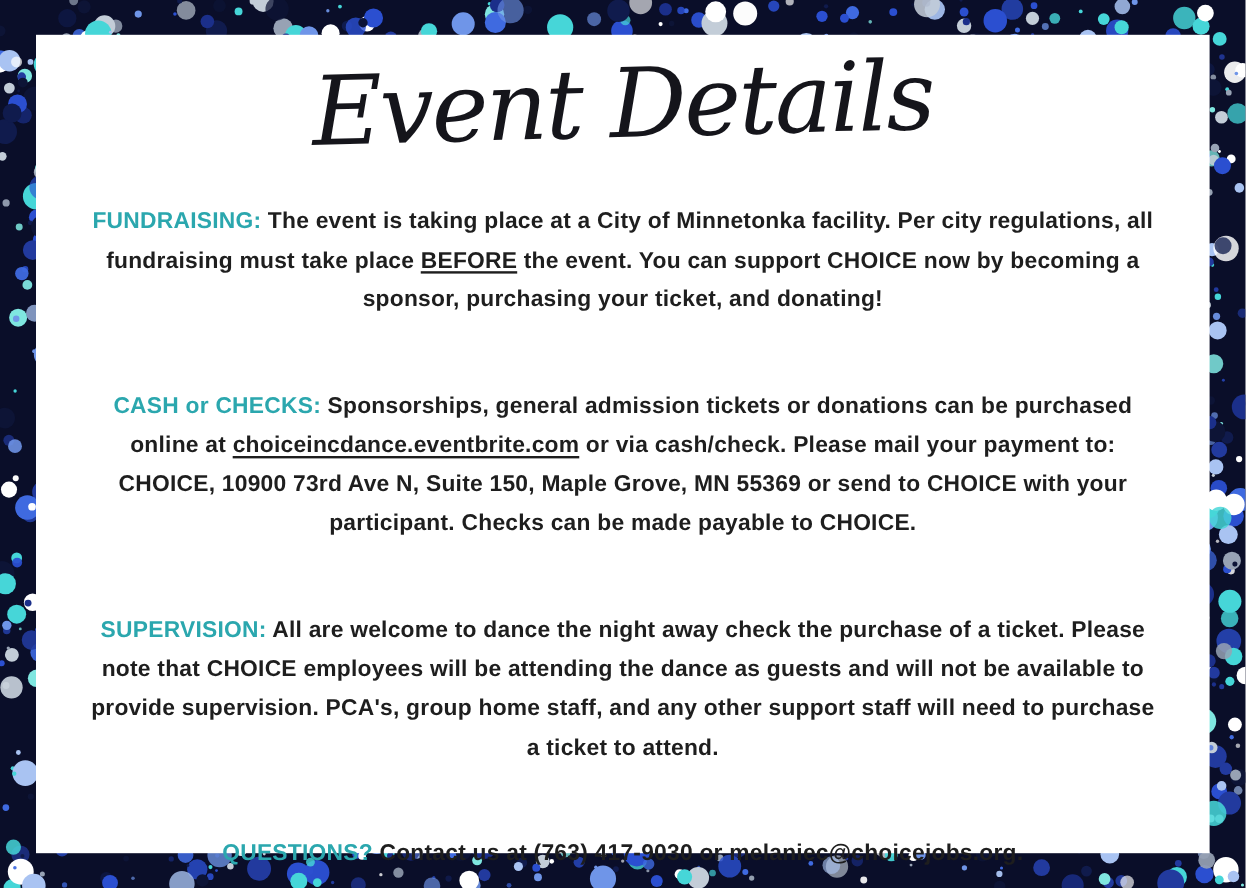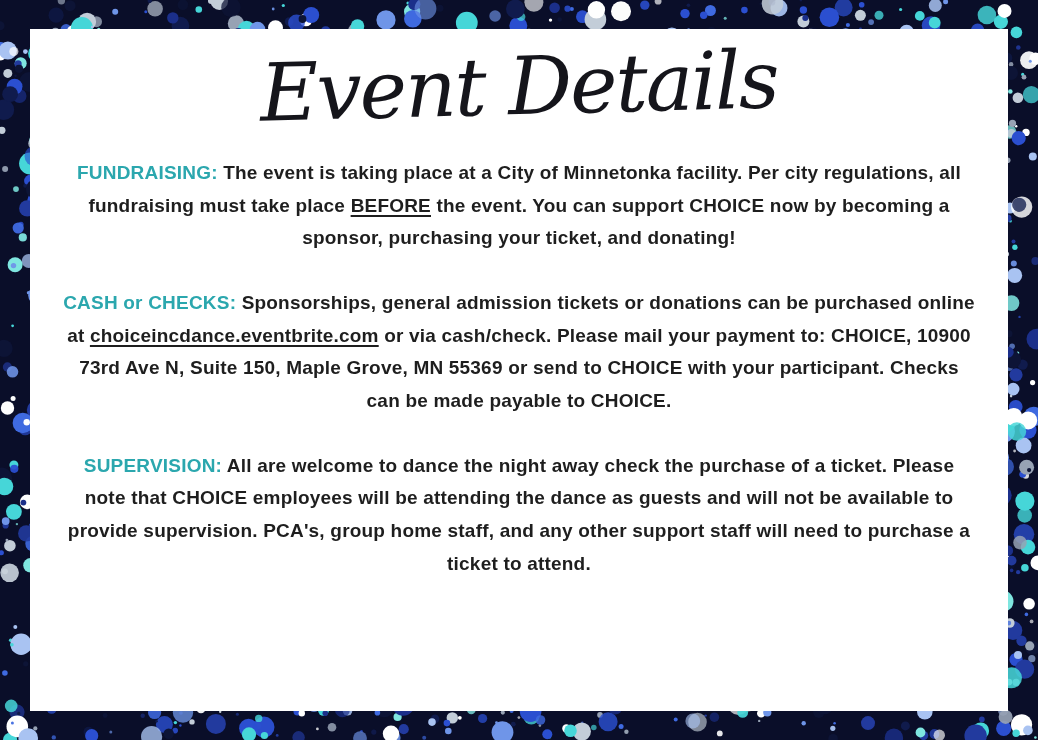--- a/index.html
+++ b/index.html
@@ -42,21 +42,21 @@
     display: flex; flex-direction: column;
     gap: 32px;
     text-align: center;
   }
   .section {
     font-weight: 700;
     font-size: 19px;
     line-height: 1.72;
     color: #1e1e1e;
     letter-spacing: 0.2px;
-    margin: 0;
+    margin: 12px;
   }
   .section .heading { color: var(--accent, #2ba7ae); }
   .section .underlined {
     text-decoration: underline;
     text-decoration-thickness: 2px;
     text-underline-offset: 3px;
   }
 </style>
 </head>
 <body>
@@ -613,15 +613,18 @@
       </p>
 
       <p class="section">
         <span class="heading">CASH or CHECKS:</span><span> Sponsorships, general admission tickets or donations can be purchased online at </span><span class="underlined">choiceincdance.eventbrite.com</span><span> or via cash/check. Please mail your payment to: CHOICE, 10900 73rd Ave N, Suite 150, Maple Grove, MN 55369 or send to CHOICE with your participant. Checks can be made payable to CHOICE.</span>
       </p>
 
       <p class="section">
         <span class="heading">SUPERVISION:</span><span> All are welcome to dance the night away check the purchase of a ticket. Please note that CHOICE employees will be attending the dance as guests and will not be available to provide supervision. PCA's, group home staff, and any other support staff will need to purchase a ticket to attend.</span>
       </p>
 
+      <p class="section">
+        <span class="heading">QUESTIONS?</span><span> Contact us at (763) 417-9030 or melaniec@choicejobs.org.</span>
+      </p>
     </div>
   </div>
 </div>
 
 </body></html>

